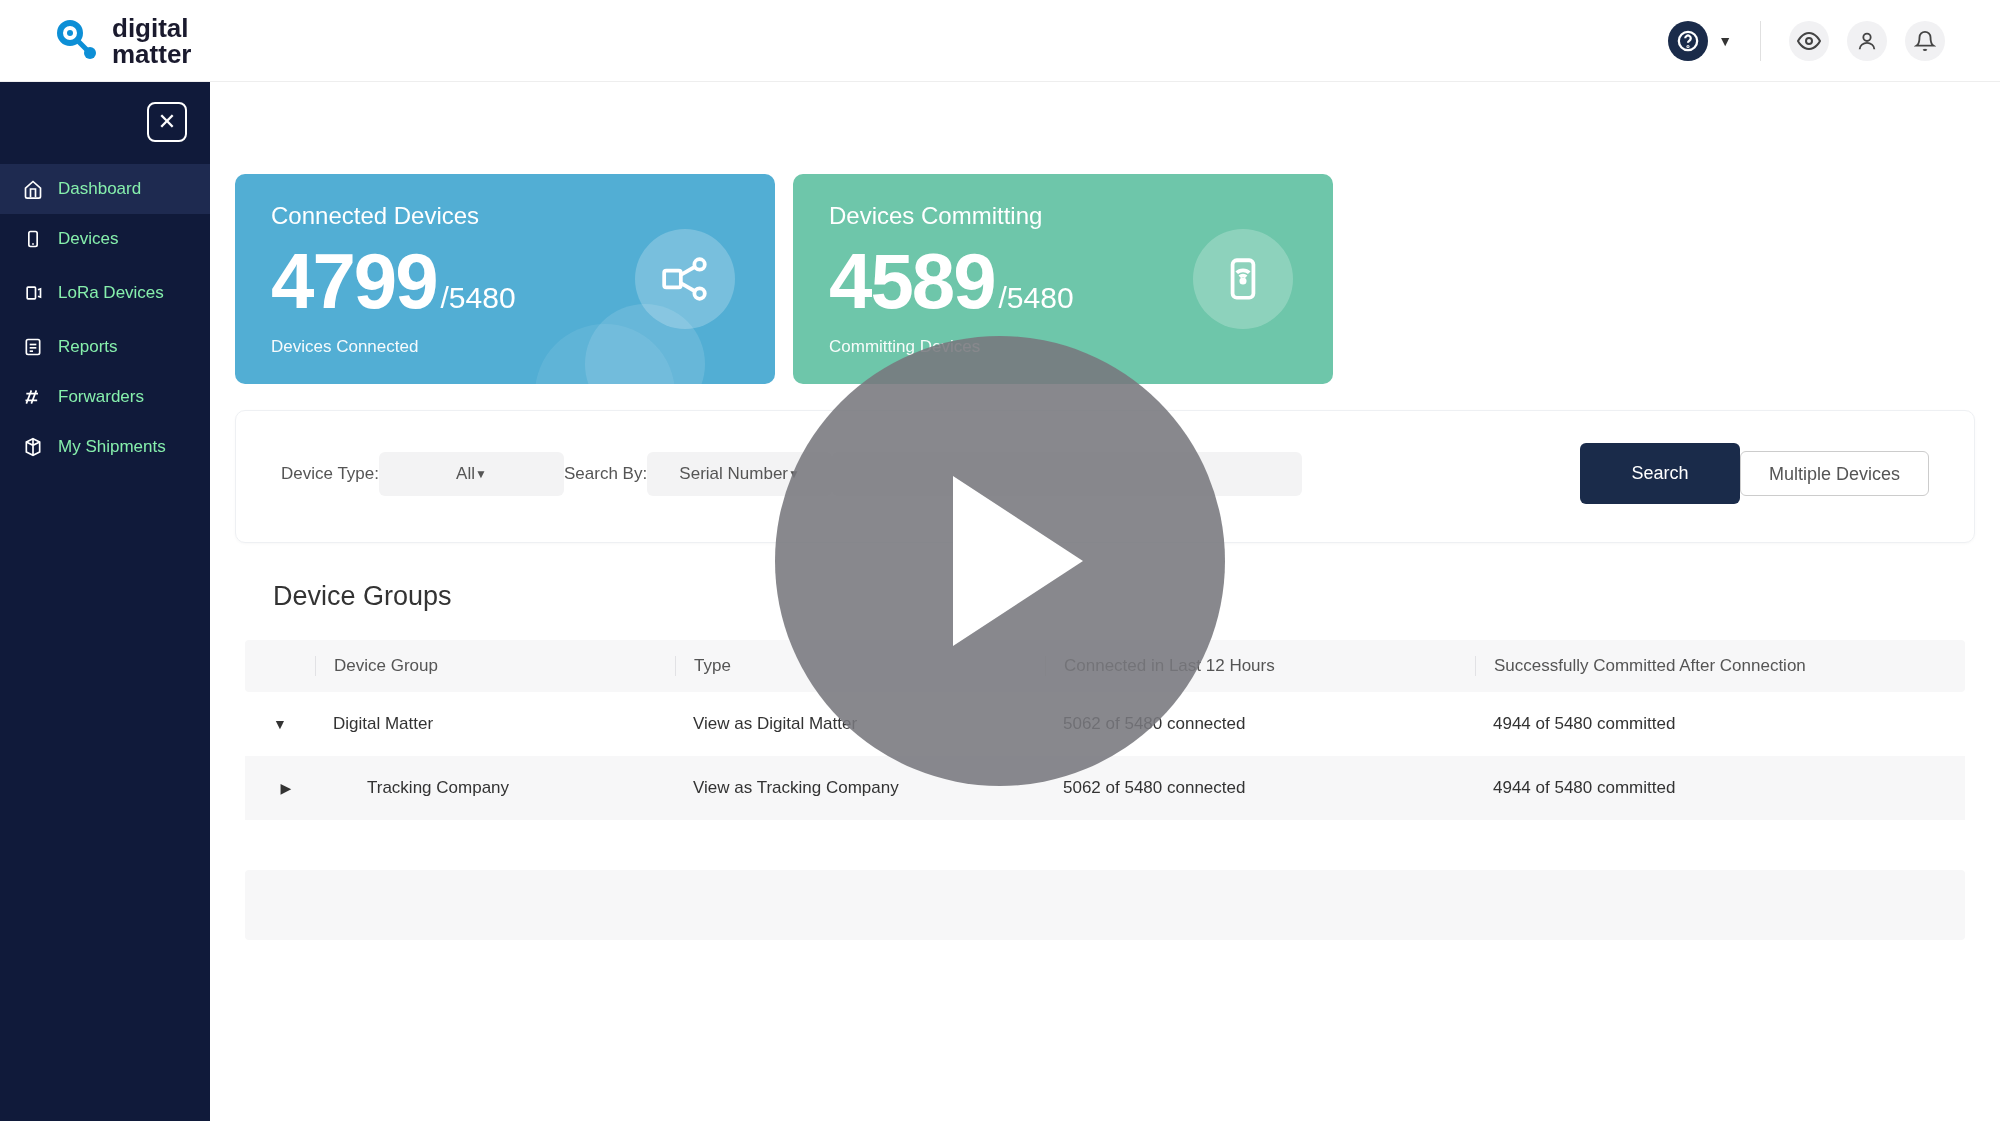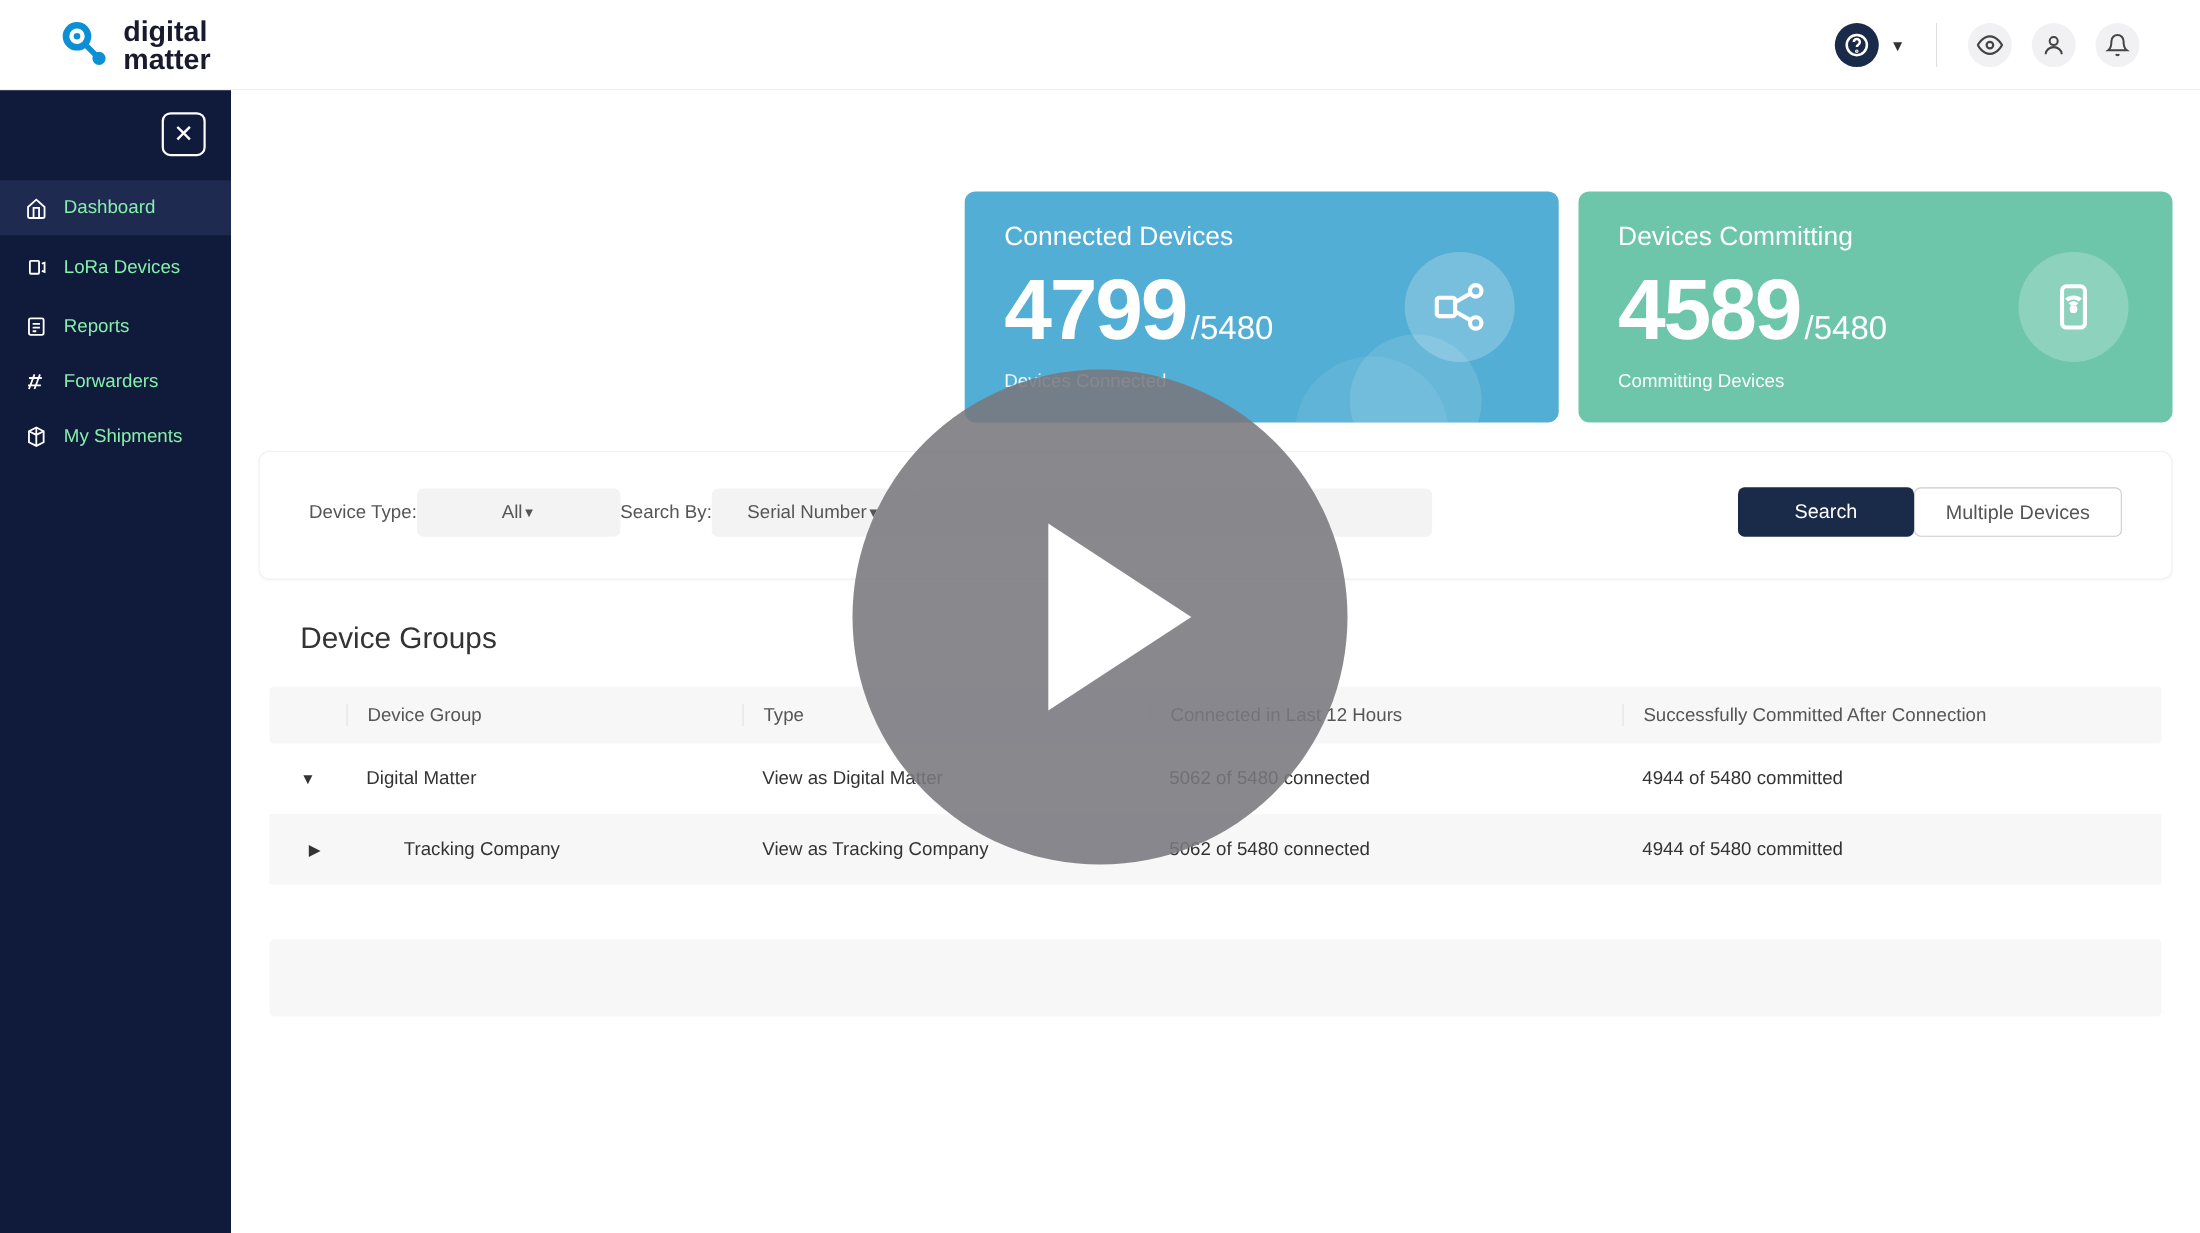--- a/index.html
+++ b/index.html
@@ -22,42 +22,42 @@
     .sidebar-nav { padding-top: 82px; }
     .sidebar-item { display: flex; align-items: center; gap: 14px; padding: 14px 22px; font-size: 17px; color: #86efac; }
     .sidebar-item.active { background: #1e2a50; }
     .sidebar-item .s-icon { width: 22px; height: 22px; display: flex; align-items: center; justify-content: center; }
     .sidebar-lora { padding-top: 18px; padding-bottom: 18px; }
     
     
     .main { position: absolute; top: 82px; left: 210px; right: 0; bottom: 0; padding: 92px 25px 0 25px; background: #fff; overflow-y: auto; }
     
     
-    .stat-cards { display: flex; gap: 18px; margin-bottom: 26px; justify-content: flex-end; }
+    .stat-cards { display: flex; gap: 18px; margin-bottom: 26px; }
     .stat-card { width: 540px; height: 210px; border-radius: 10px; padding: 28px 36px; position: relative; overflow: hidden; color: #fff; }
     .card-blue { background: #52aed4; }
     .card-green { background: #6ec6aa; }
     .stat-title { font-size: 24px; font-weight: 400; margin-bottom: 6px; }
     .stat-value-row { display: flex; align-items: baseline; gap: 4px; }
     .stat-value { font-size: 78px; font-weight: 600; letter-spacing: -2px; }
     .stat-total { font-size: 30px; font-weight: 400; }
     .stat-sub { font-size: 17px; margin-top: 10px; opacity: 0.95; }
     .stat-icon-circle { position: absolute; right: 40px; top: 55px; width: 100px; height: 100px; border-radius: 50%; background: rgba(255,255,255,0.22); display: flex; align-items: center; justify-content: center; }
     .stat-decor-1 { position: absolute; left: 350px; bottom: -40px; width: 120px; height: 120px; border-radius: 50%; background: rgba(255,255,255,0.12); }
     .stat-decor-2 { position: absolute; left: 300px; bottom: -80px; width: 140px; height: 140px; border-radius: 50%; background: rgba(255,255,255,0.08); }
 
     
     .search-card { background: rgba(255,255,255,0.8); border: 1px solid #eef0f3; border-radius: 10px; padding: 32px 45px 38px 45px; margin-bottom: 38px; box-shadow: 0 1px 3px rgba(0,0,0,0.03); }
     .section-title { font-size: 27px; color: #333; margin-bottom: 30px; font-weight: 400; }
     .search-row { display: flex; align-items: center; }
     .field-label { font-size: 17px; color: #555; }
     .select-box { background: #f3f3f4; border-radius: 6px; padding: 12px 18px; font-size: 17px; color: #555; display: flex; align-items: center; justify-content: center; min-width: 185px; }
     .select-box .caret { font-size: 12px; }
     .search-input { background: #f3f3f4; border: none; border-radius: 6px; padding: 12px 18px; font-size: 17px; width: 470px; height: 44px; }
-    .btn-search { background: #1a2b4a; color: #fff; border: none; border-radius: 6px; padding: 12px 40px; font-size: 18px; min-width: 160px; height: 45px; }
+    .btn-search { background: #1a2b4a; color: #fff; border: none; border-radius: 6px; padding: 12px 40px; font-size: 18px; min-width: 160px; height: 61px; }
     .btn-outline { background: #fff; color: #555; border: 1px solid #ccc; border-radius: 6px; padding: 12px 28px; font-size: 18px; height: 45px; }
     .flex-gap { flex: 1; }
 
     
     .groups-section { padding: 0 10px; }
     .groups-title { font-size: 27px; color: #333; padding: 0 28px 28px 28px; font-weight: 400; }
     .table-header { display: grid; grid-template-columns: 70px 360px 370px 430px 1fr; background: #f7f7f8; padding: 16px 0; font-size: 17px; color: #555; border-radius: 4px; }
     .th-cell { padding: 0 18px; border-left: 1px solid #e2e2e5; }
     .th-cell:first-child { border-left: none; }
     .table-row { display: grid; grid-template-columns: 70px 360px 370px 430px 1fr; padding: 22px 0; font-size: 17px; color: #333; align-items: center; }
@@ -128,20 +128,29 @@
   <div class="sidebar-nav">
     <div class="sidebar-item active">
       <span class="s-icon">
           <svg width="20" height="20" viewBox="0 0 24 24" fill="none" stroke="#fff" stroke-width="2">
             <path d="M3 11l9-8 9 8v10a2 2 0 0 1-2 2H5a2 2 0 0 1-2-2z"></path>
             <path d="M9 22V12h6v10"></path>
           </svg>
         </span>
       <span>Dashboard</span>
     </div>
+    <div class="sidebar-item">
+      <span class="s-icon">
+          <svg width="20" height="20" viewBox="0 0 24 24" fill="none" stroke="#fff" stroke-width="2">
+            <rect x="7" y="3" width="10" height="18" rx="2"></rect>
+            <line x1="11" y1="18" x2="13" y2="18"></line>
+          </svg>
+        </span>
+      <span>Devices</span>
+    </div>
     <div class="sidebar-item sidebar-lora">
       <span class="s-icon">
           <svg width="20" height="20" viewBox="0 0 24 24" fill="none" stroke="#fff" stroke-width="2">
             <rect x="5" y="5" width="10" height="14" rx="1"></rect>
             <path d="M18 8l3-1v10l-3-1"></path>
           </svg>
         </span>
       <span>LoRa Devices</span>
     </div>
     <div class="sidebar-item">

